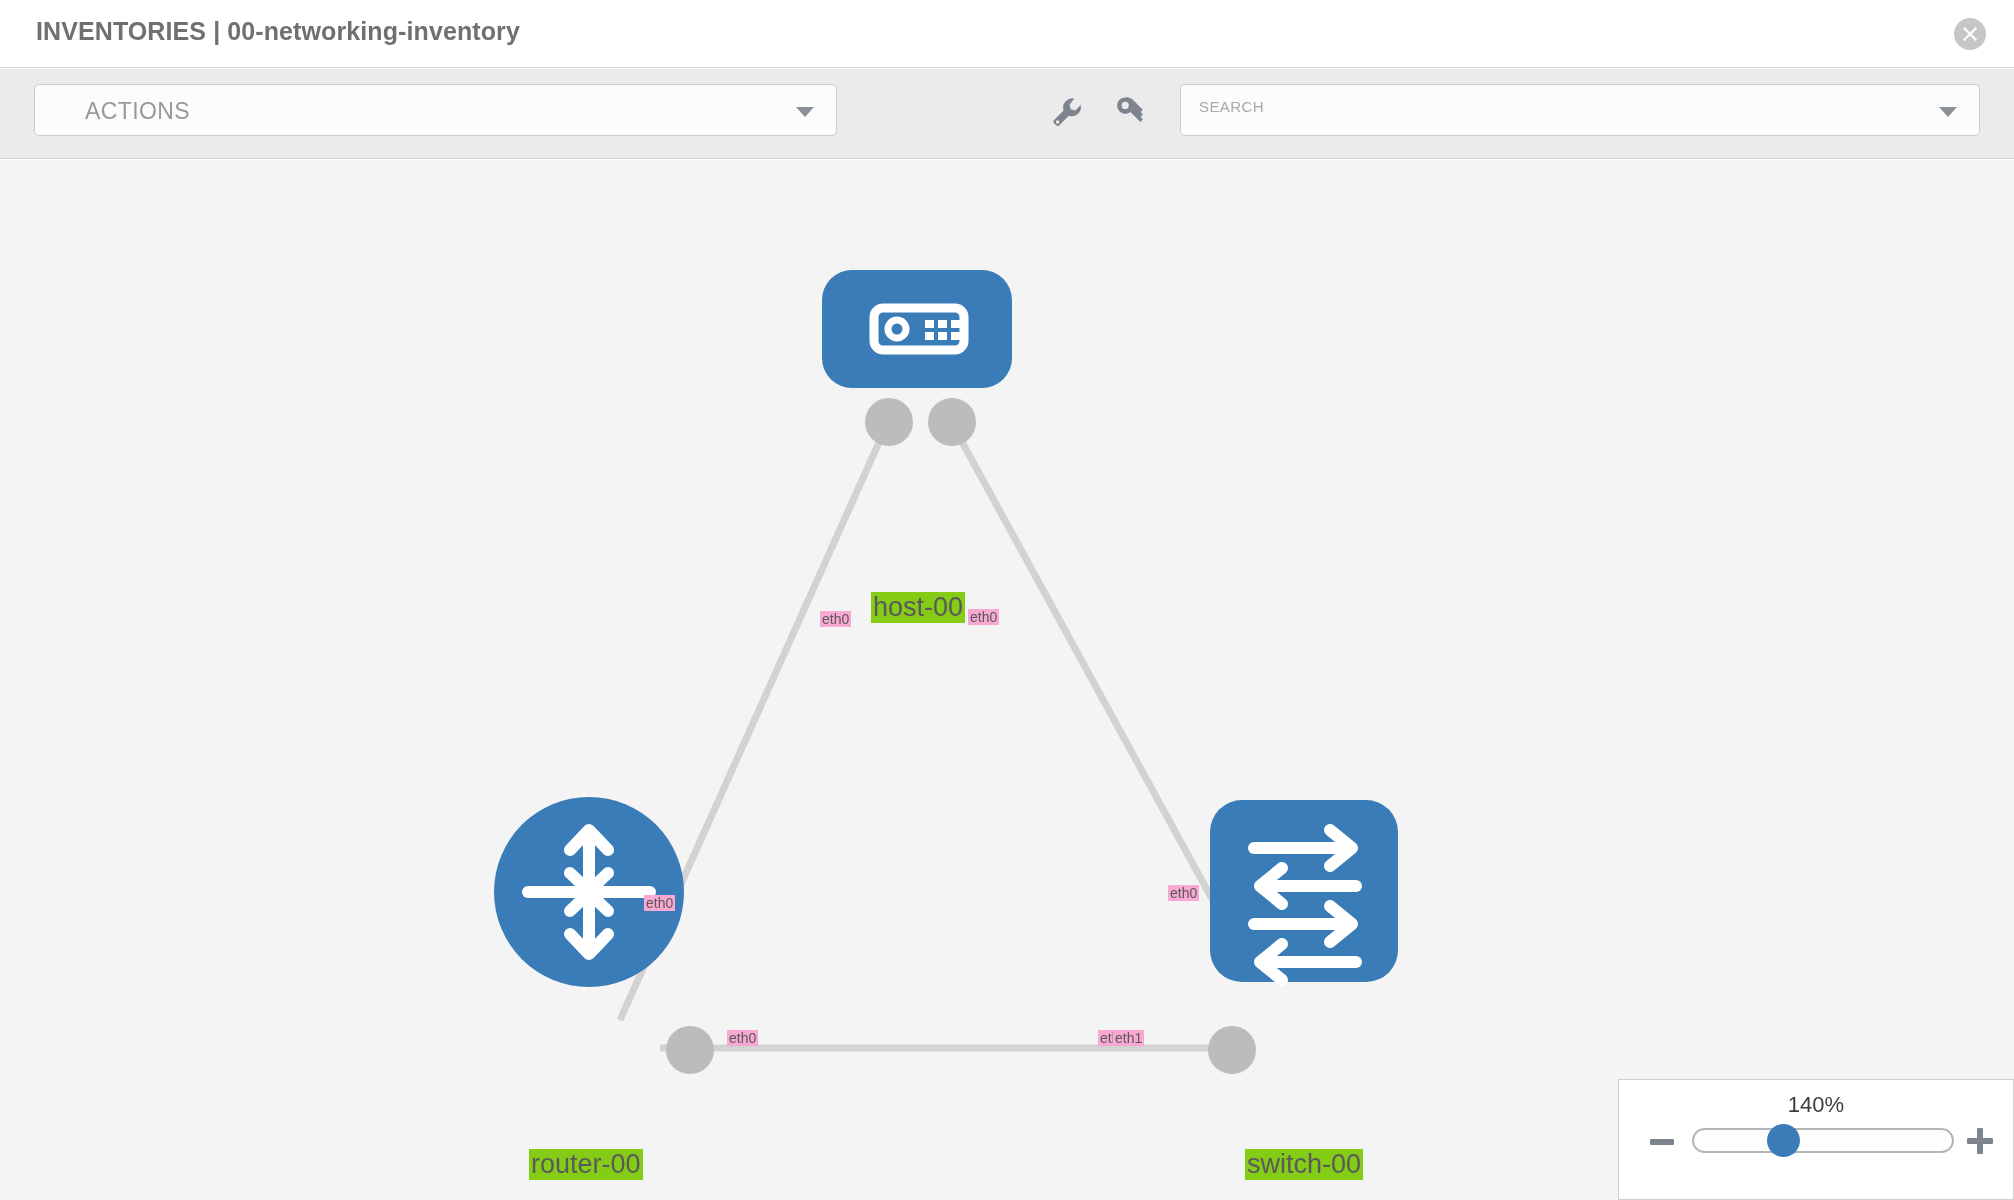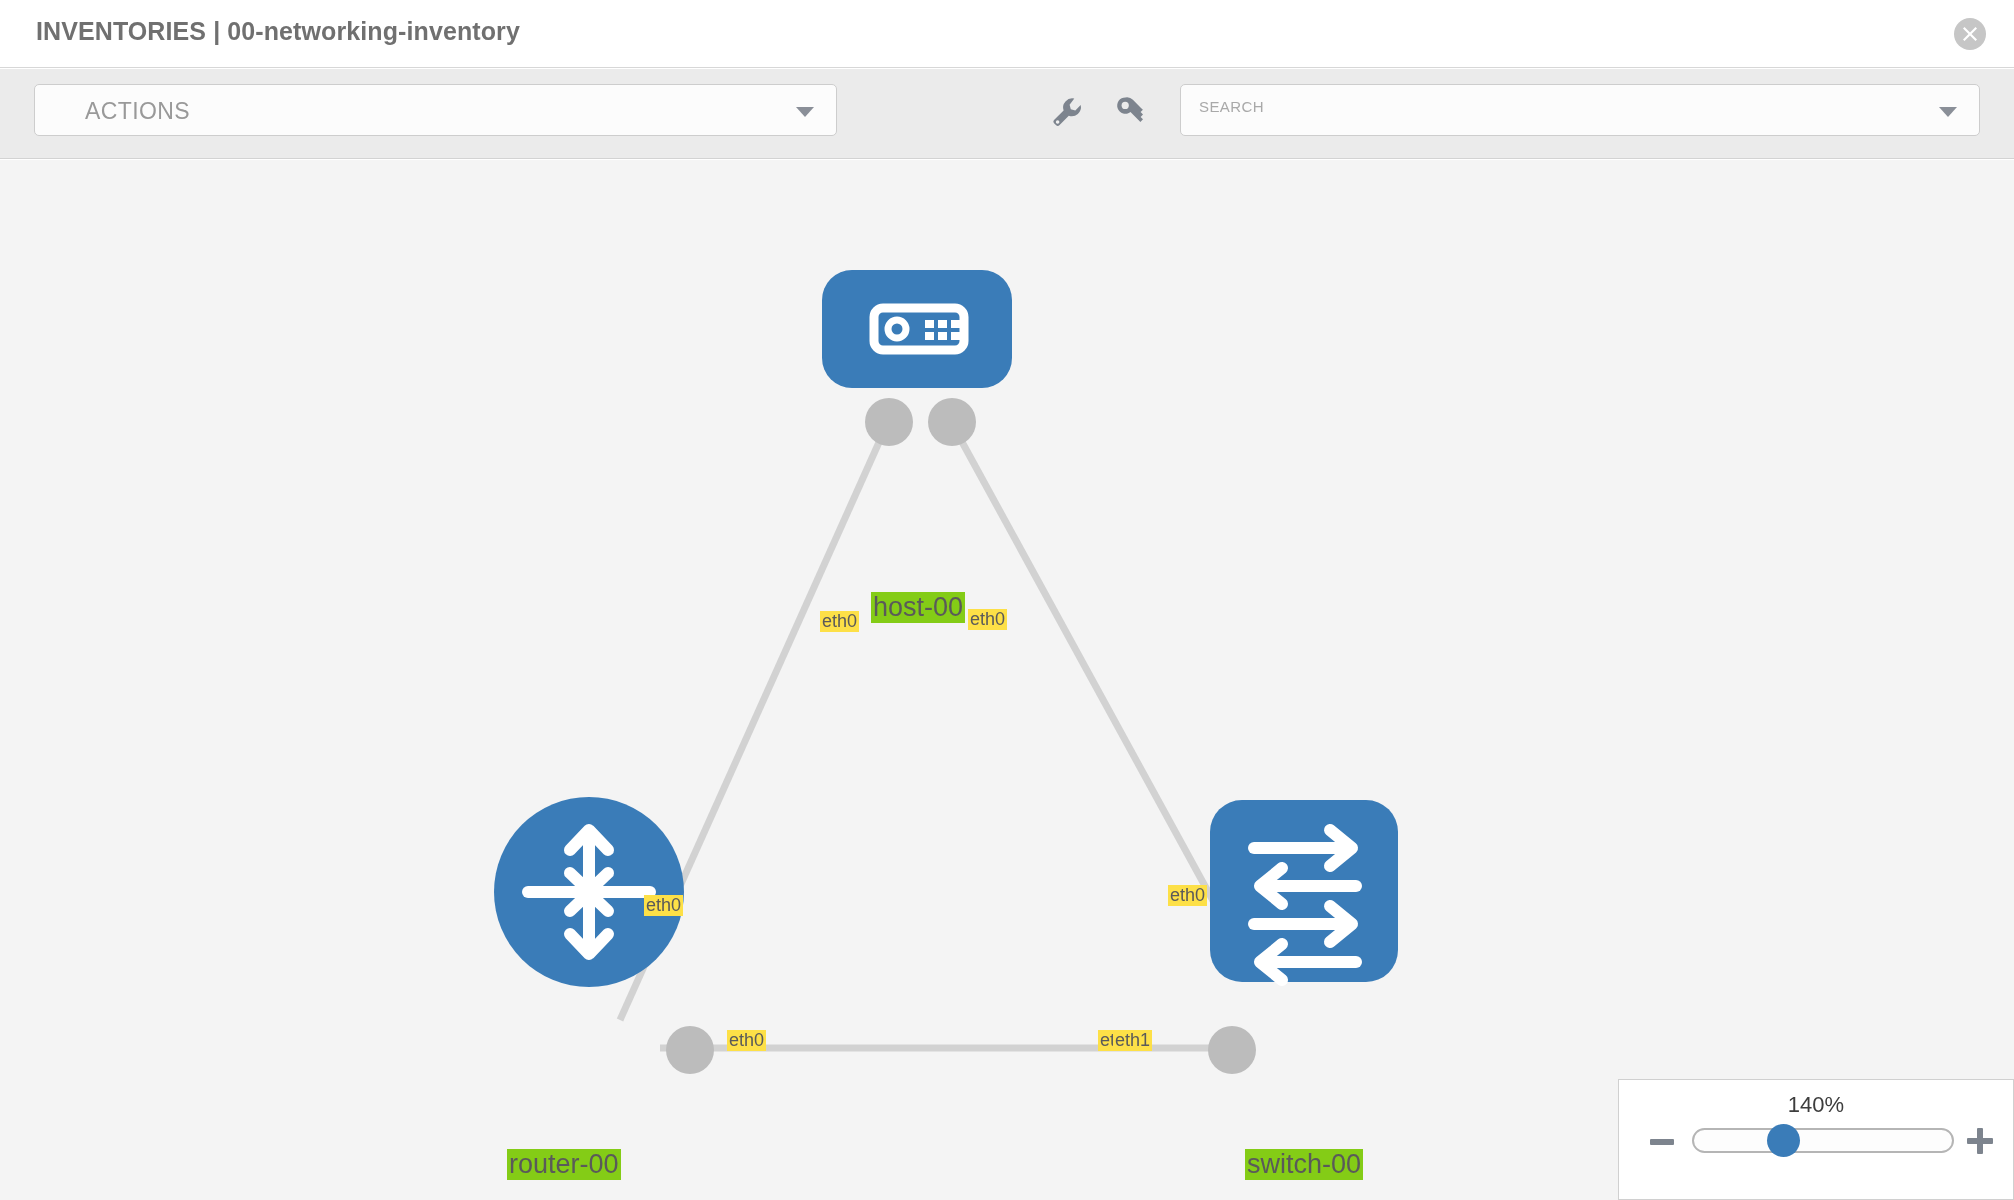--- a/index.html
+++ b/index.html
@@ -102,23 +102,23 @@
     position: absolute;
     font-size: 27px;
     color: #5a5a5a;
     background: #84cc16;
     white-space: nowrap;
     padding: 0 2px;
     line-height: 1.15;
   }
   .iface-label {
     position: absolute;
-    font-size: 18px;
+    font-size: 14px;
     color: #5a5a5a;
-    background: #fde047;
+    background: #f9a8d4;
     white-space: nowrap;
     padding: 0 2px;
     line-height: 1.15;
   }
 
   
   .zoom-panel {
     position: absolute;
     left: 1618px; top: 1079px;
     width: 396px; height: 121px;
@@ -266,21 +266,21 @@
         <line x1="1254" y1="764" x2="1348" y2="764"></line>
         <polyline points="1330,746 1352,764 1330,782"></polyline>
 
         <line x1="1262" y1="802" x2="1356" y2="802"></line>
         <polyline points="1282,784 1260,802 1282,820"></polyline>
       </g>
     </g>
   </svg>
 
   <div class="node-label" style="left:871px; top:432px;">host-00</div>
-  <div class="node-label" style="left:507px; top:989px;">router-00</div>
+  <div class="node-label" style="left:529px; top:989px;">router-00</div>
   <div class="node-label" style="left:1245px; top:989px;">switch-00</div>
 
   <div class="iface-label" style="left:820px; top:451px;">eth0</div>
   <div class="iface-label" style="left:968px; top:449px;">eth0</div>
 
   <div class="iface-label" style="left:644px; top:735px;">eth0</div>
   <div class="iface-label" style="left:1168px; top:725px;">eth0</div>
 
   <div class="iface-label" style="left:727px; top:870px;">eth0</div>
 

